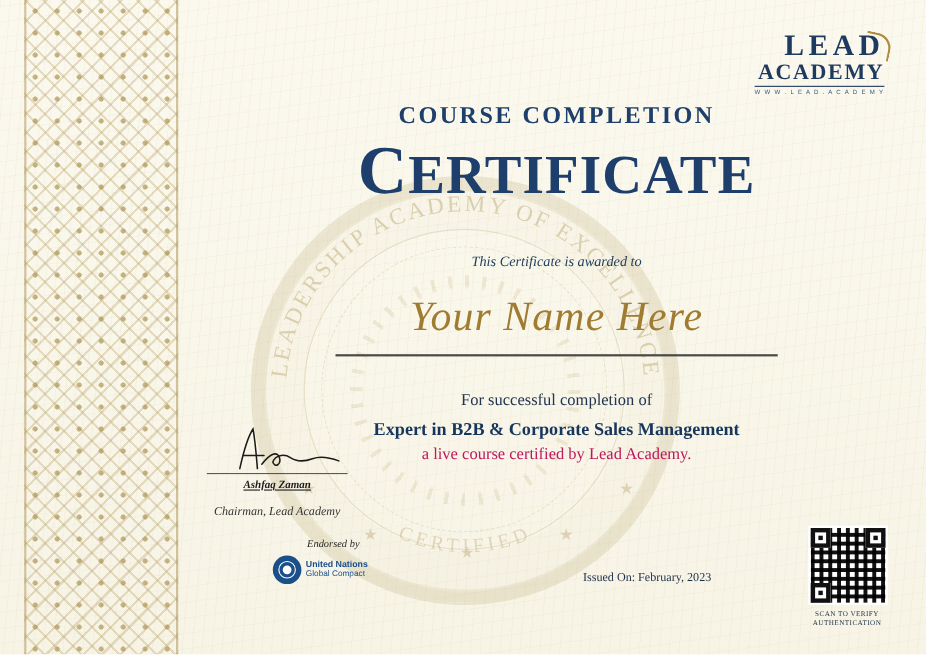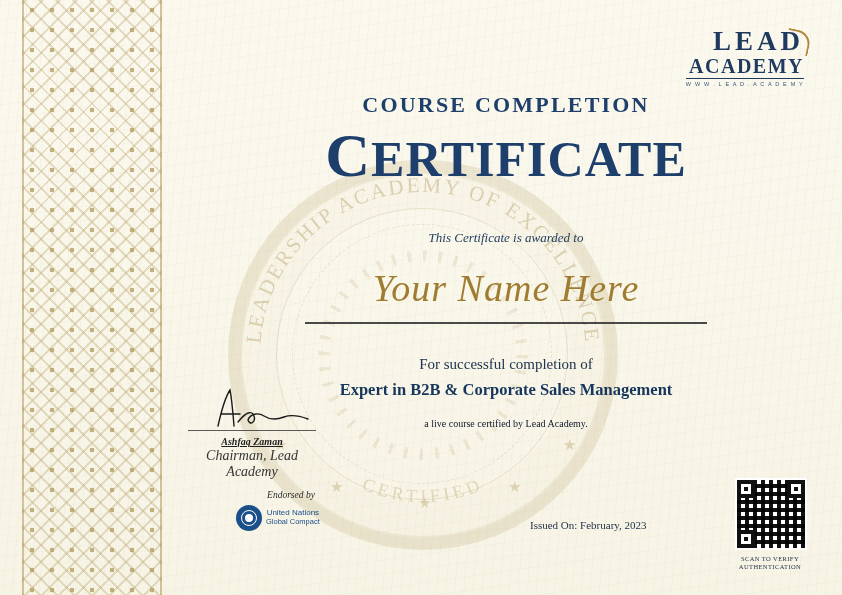--- a/index.html
+++ b/index.html
@@ -211,23 +211,23 @@
     font-size: 15px;
     color: #22354f;
   }
   .course-name {
     margin-top: 7px;
     font-size: 16.5px;
     font-weight: bold;
     color: #17365c;
   }
   .course-sub {
-    margin-top: 18px;
-    font-size: 10px;
-    color: #0f172a;
+    margin-top: 5px;
+    font-size: 15px;
+    color: #be185d;
   }
 
   
   .signature-block {
     position: absolute;
     left: 188px;
     top: 386px;
     width: 128px;
     text-align: center;
   }
@@ -244,31 +244,31 @@
   }
   .sig-name {
     margin-top: 5px;
     font-size: 10px;
     font-weight: bold;
     font-style: italic;
     color: #1d1d1d;
     text-decoration: underline;
   }
   .sig-role {
-    margin-top: 1px;
-    font-size: 14px;
+    margin-top: 12px;
+    font-size: 11px;
     font-style: italic;
     color: #333;
     font-family: Liberation Serif, serif;
   }
 
   
   .endorsement {
     position: absolute;
-    left: 236px;
+    left: 248px;
     top: 490px;
     text-align: center;
     width: 110px;
   }
   .endorsement .label {
     font-size: 9.5px;
     font-style: italic;
     color: #2a2a2a;
   }
   .un-logo {
@@ -302,21 +302,21 @@
     border-radius: 50%;
     background: #ffffff;
   }
   .un-text {
     text-align: left;
     line-height: 1.1;
   }
   .un-text .t1 {
     font-family: "Liberation Sans", sans-serif;
     font-size: 8px;
-    font-weight: normal;
+    font-weight: bold;
     color: #1a4f8a;
     text-align: center;
   }
   .un-text .t2 {
     font-family: "Liberation Sans", sans-serif;
     font-size: 7.5px;
     color: #1a4f8a;
   }
 
   

